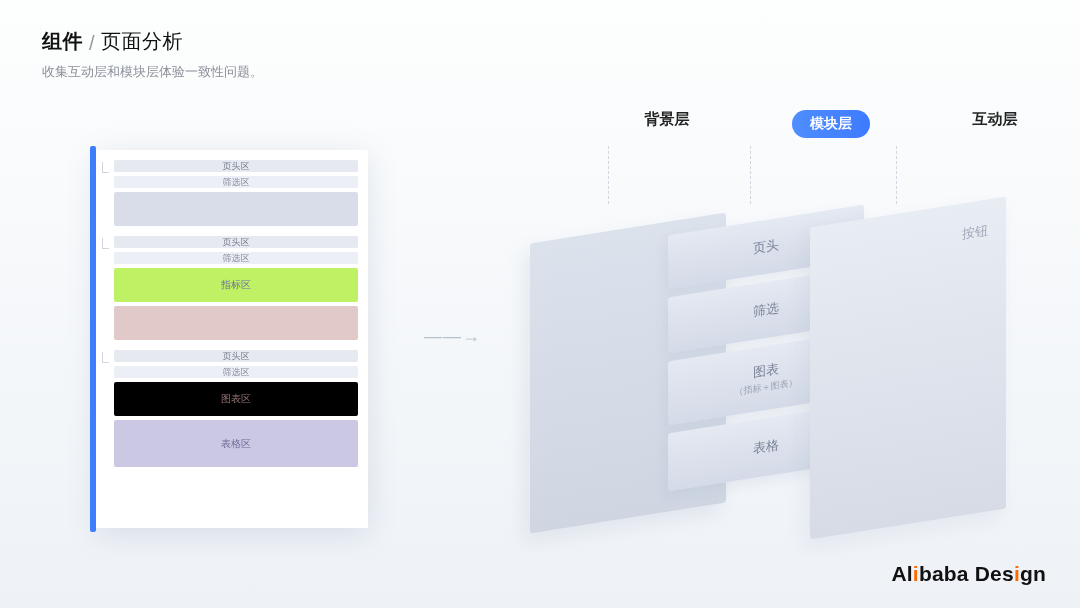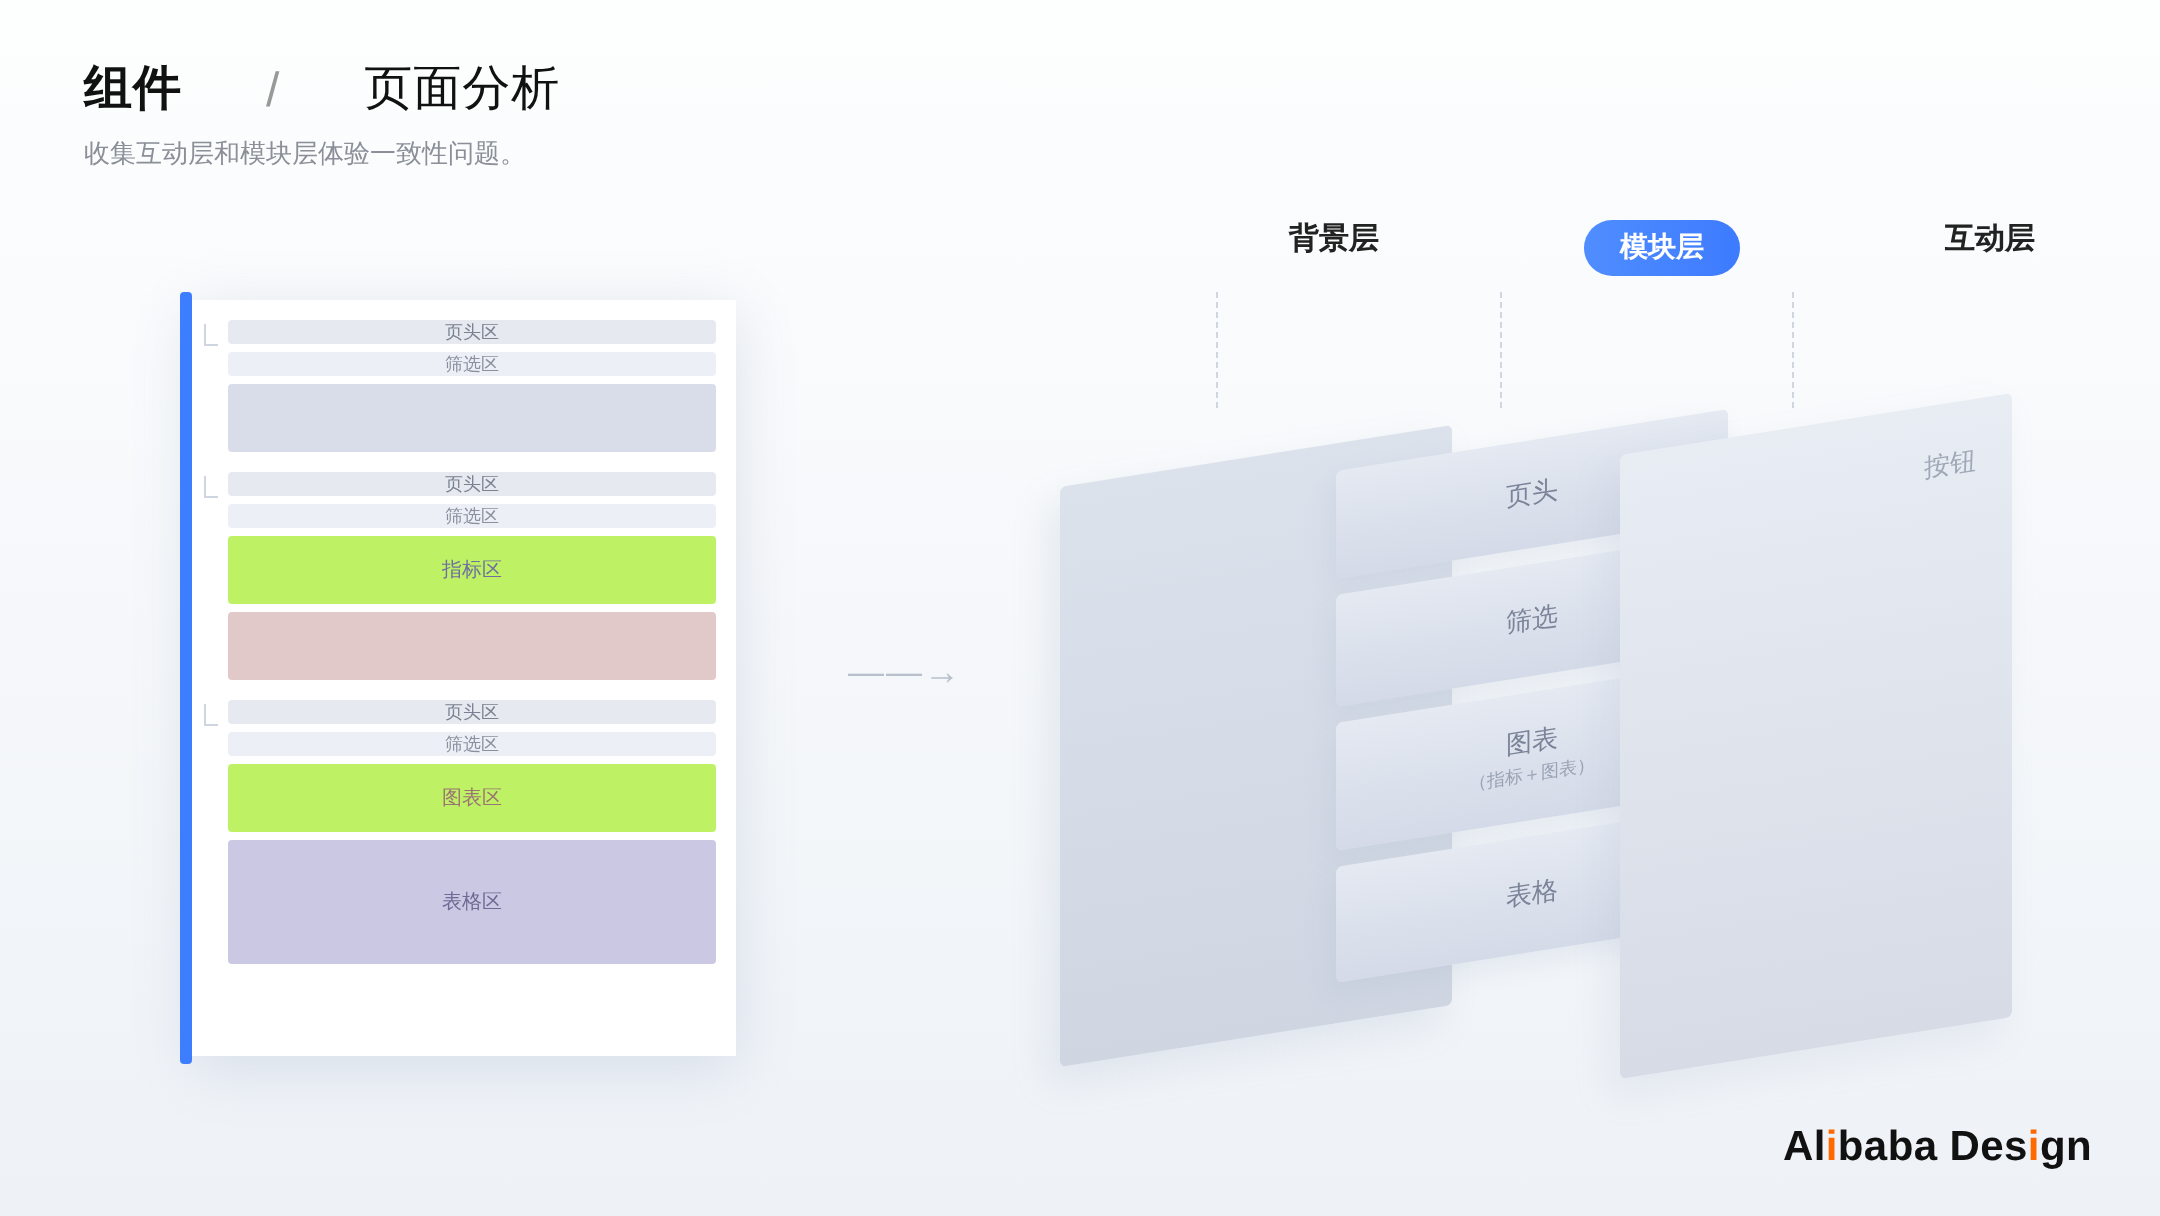--- a/index.html
+++ b/index.html
@@ -1,37 +1,37 @@
 <!DOCTYPE html>
 <html><head>
 <meta charset="utf-8">
 <style>
   * { box-sizing: border-box; margin: 0; padding: 0; }
   html, body { width: 1080px; height: 608px; overflow: hidden; font-family: "PingFang SC","Microsoft YaHei","Helvetica Neue",Arial,sans-serif; }
   body { background: linear-gradient(180deg, #fdfefe 0%, #eef2f7 100%); position: relative; }
 
   .header { position: absolute; left: 42px; top: 28px; }
-  .title-row { display: flex; align-items: flex-end; font-size: 24px; font-weight: 700; color: #111; letter-spacing: .5px; gap: 36px; }
+  .title-row { display: flex; align-items: flex-end; font-size: 20px; font-weight: 700; color: #111; letter-spacing: .5px; }
   .title-prefix { font-weight: 700; }
   .title-sep { margin: 0 6px; color: #999; font-weight: 400; }
   .title-main { font-weight: 400; }
   .subtitle { margin-top: 8px; font-size: 13px; color: #8a8f98; }
 
   .wire-wrap { position: absolute; left: 96px; top: 150px; width: 272px; height: 378px; background: #fff; box-shadow: 0 6px 28px rgba(100,120,160,.18); }
   .wire-accent { position: absolute; left: -6px; top: -4px; width: 6px; height: 102%; background: #3d7eff; border-radius: 2px; }
   .wire-inner { padding: 10px 10px 12px 18px; }
   .wire-group { margin-bottom: 10px; position: relative; }
   .wire-group::before { content:""; position:absolute; left:-12px; top:2px; width:6px; height:10px; border-bottom:1px solid #cfd6e0; border-left:1px solid #cfd6e0; }
   .wire-bar { height: 12px; border-radius: 2px; margin-bottom: 4px; display:flex; align-items:center; justify-content:center; font-size: 9px; text-align: right; }
   .bh { background:#e6e9f0; color:#7a8190; }
   .bf { background:#eceff5; color:#8a90a0; }
   .b-ind { height:34px; background:#bef264; color:#6f6fa0; font-size:10px; }
   .b-emp { height:34px; background:#d9ddea; }
-  .b-chart { height:34px; background:#bef264; color:#9a7474; font-size:10px; }
-  .b-table { height:62px; background:#cac8e2; color:#6d6b96; font-size:10px; }
+  .b-chart { height:34px; background:#000000; color:#9a7474; font-size:10px; }
+  .b-table { height:47px; background:#cac8e2; color:#6d6b96; font-size:10px; }
 
   .arrow { position: absolute; left: 424px; top: 326px; color:#b8c0cc; font-size: 18px; letter-spacing:-2px; }
 
   .layers { position: absolute; left: 520px; top: 110px; width: 520px; height: 430px; }
   .layer-labels { position:absolute; left:0; top:0; width:100%; display:flex; gap:74px; padding-left:44px;justify-content:flex-end; }
   .lab { font-size: 15px; font-weight:700; color:#222; text-align:center; width:90px; }
   .lab-pill { background: linear-gradient(90deg,#4f8dff,#3d7bff); color:#fff; padding:5px 18px; border-radius: 18px; font-size:14px; font-weight:600; width:auto; }
   .pill-wrap { width:90px; display:flex; justify-content:center; }
 
   .dash { position:absolute; top:36px; border-left:1px dashed #cfd6e0; height:58px; }

